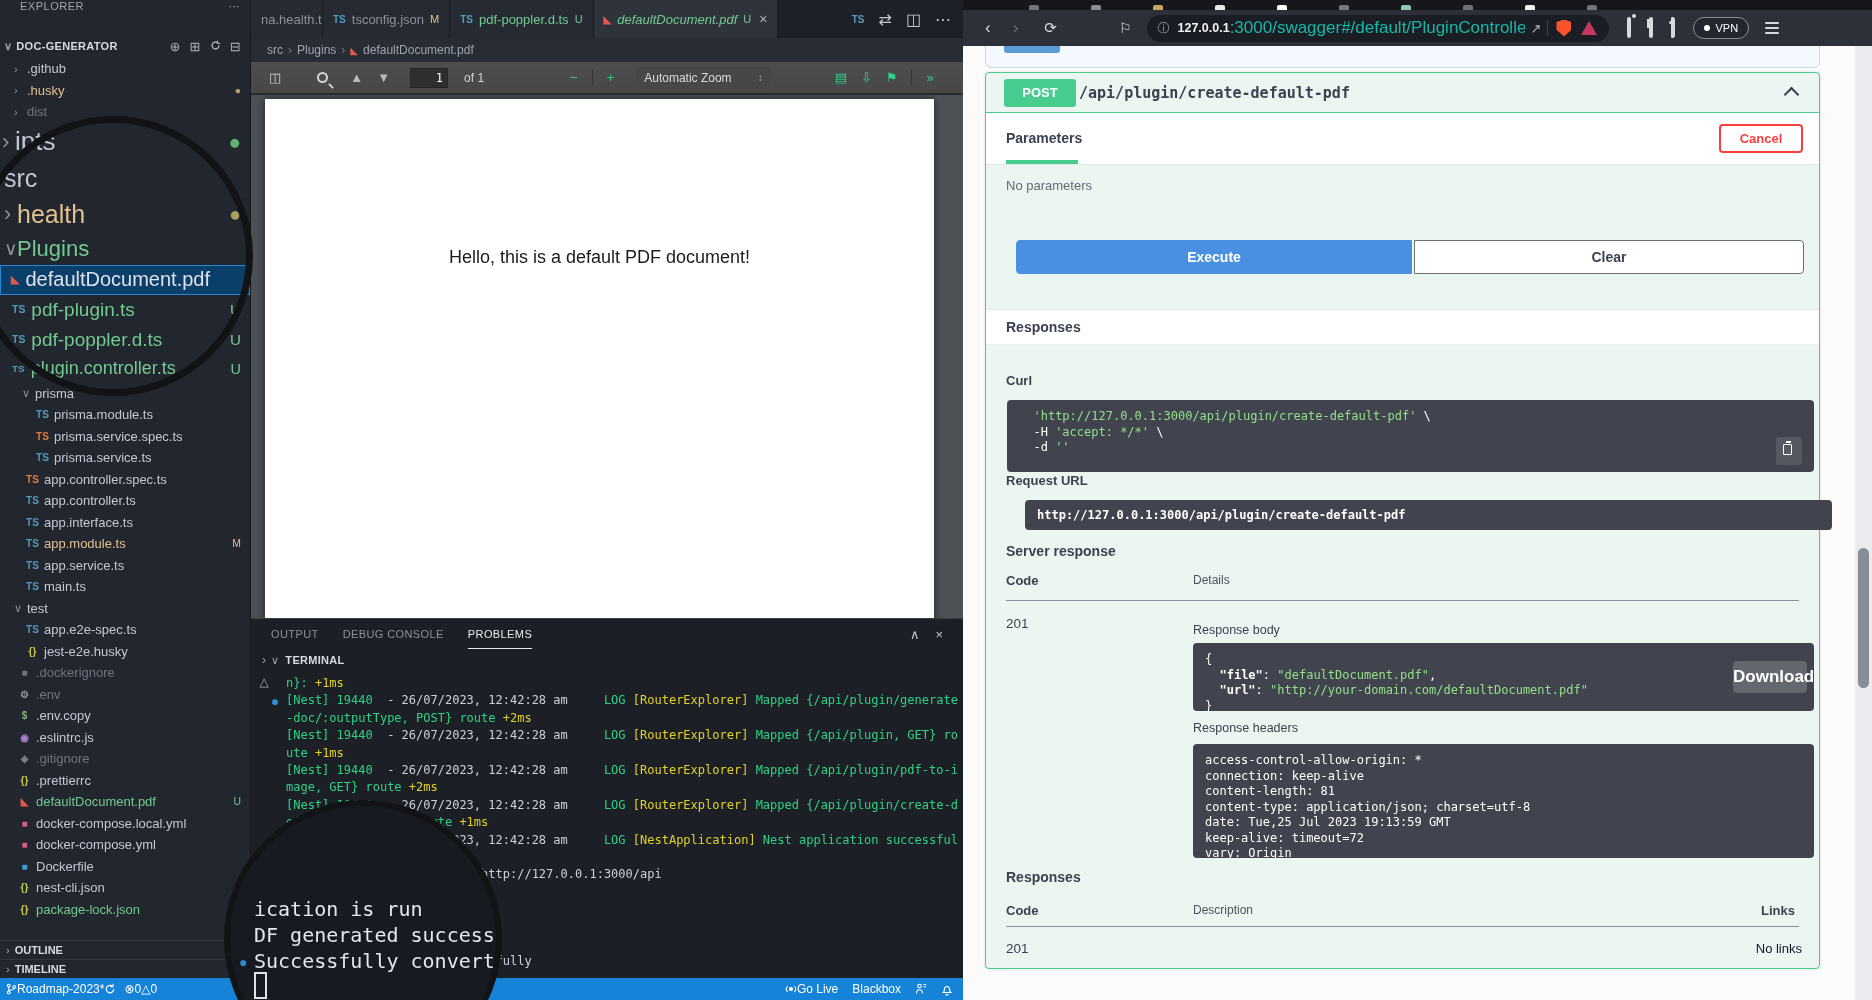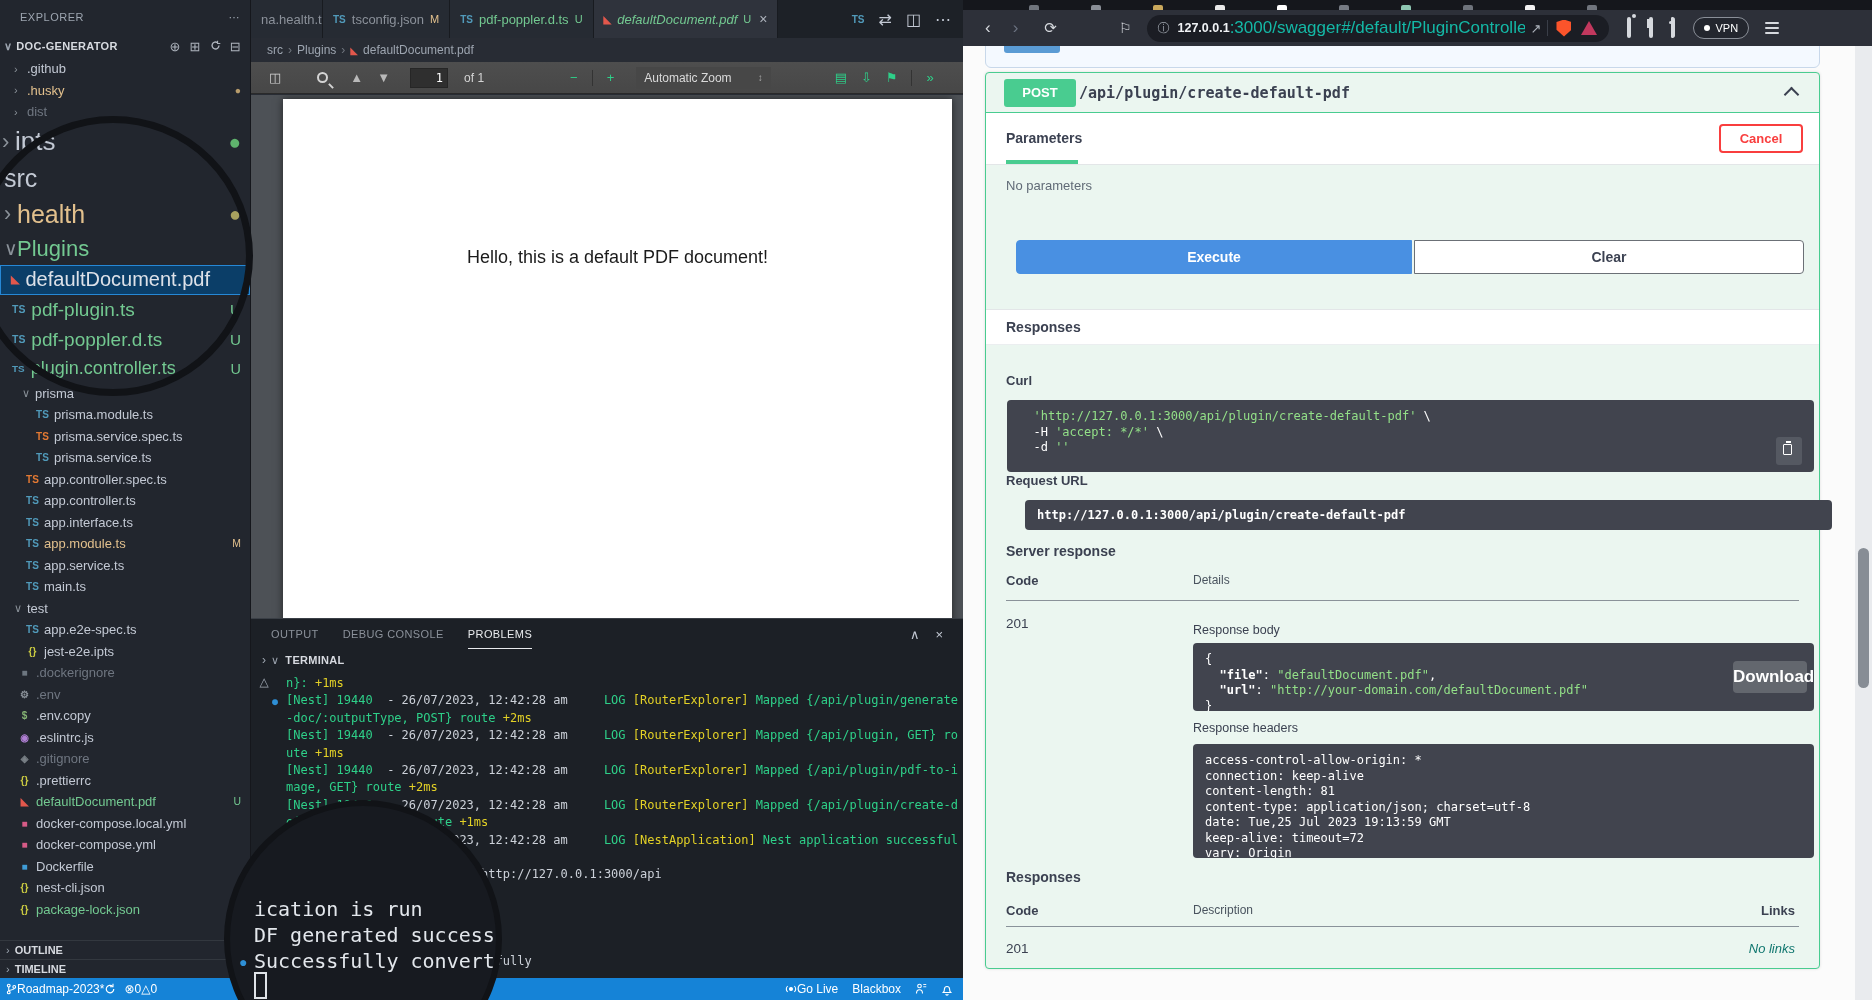--- a/index.html
+++ b/index.html
@@ -4,21 +4,21 @@
 <style>
   * { margin:0; padding:0; box-sizing:border-box; }
   html,body { background:#000; }
   body { font-family:"Liberation Sans", sans-serif; }
   .mono { font-family:"DejaVu Sans Mono", monospace; }
   #screen { position:relative; width:1872px; height:1000px; overflow:hidden; background:#101216; }
 
   
   #vscode { position:absolute; left:0; top:0; width:963px; height:1000px; background:#21252b; }
   #sidebar { position:absolute; left:0; top:0; width:250px; height:978px; background:#22262e; overflow:hidden; }
-  .sb-head { height:34px; display:flex; align-items:center; padding:0 10px 0 20px; color:#9da5b0; font-size:11px; letter-spacing:.5px; }
+  .sb-head { height:34px; display:flex; padding:0 10px 0 20px; color:#9da5b0; font-size:11px; letter-spacing:.5px; }
   .sb-head .sp { flex:1; }
   .sb-sec { height:24px; display:flex; align-items:center; padding-left:4px; color:#d7dae0; font-size:11px; font-weight:bold; letter-spacing:.3px; }
   .sb-sec .sp { flex:1; }
   .sb-sec .hic { color:#aeb4bd; font-weight:normal; font-size:13px; margin-right:9px; cursor:pointer; }
   .tree { }
   .row { display:flex; align-items:center; height:21.5px; font-size:13px; color:#c3c9d4; position:relative; cursor:pointer; }
   .row .ch { width:13px; color:#8a9199; font-size:.85em; flex:none; }
   .row .fi { width:17px; flex:none; font-size:10px; font-weight:bold; text-align:center; margin-right:3px; }
   .row .fn { flex:1; white-space:nowrap; overflow:hidden; }
   .row .bdg { margin:0 9px 0 4px; font-size:.8em; flex:none; }
@@ -80,21 +80,21 @@
   .pt-find::after { content:""; position:absolute; width:6px; height:2px; background:#d4d4d4; transform:rotate(45deg); left:9px; top:11px; }
   .pt-arrows { margin-left:22px; }
   #pageinput { width:38px; height:20px; background:#2f2f2f; border:1px solid #262626; color:#fff; text-align:right; padding-right:4px; font-size:12px; margin-left:20px; }
   .pt-of { margin-left:16px; color:#d4d4d4; }
   .pt-zoomg { margin-left:86px; }
   .pt-div { width:1px; height:16px; background:#333; }
   #zoomsel { height:22px; background:#474747; border:0; color:#dadada; display:flex; align-items:center; gap:26px; padding:0 8px; margin-left:8px; cursor:pointer; }
   .pt-right { margin-left:64px; }
 
   #viewer { position:absolute; left:0; top:95px; right:0; bottom:360px; background:#4d5156; overflow:hidden; }
-  #pdfpage { position:absolute; left:32px; top:4px; width:669px; height:560px; background:#fff; box-shadow:0 0 8px rgba(0,0,0,.55); }
+  #pdfpage { position:absolute; left:14px; top:4px; width:669px; height:560px; background:#fff; box-shadow:0 0 8px rgba(0,0,0,.55); }
   #pdfpage .ptext { margin-top:148px; text-align:center; color:#1b1b1b; font-size:18px; }
 
   
   #panel { position:absolute; left:0; right:0; bottom:0; height:360px; background:#1c2026; border-top:1px solid #3a3f46; }
   #paneltabs { height:30px; display:flex; align-items:center; padding-left:20px; gap:24px; }
   .ptab { font-size:11px; letter-spacing:.4px; color:#8b919a; height:100%; display:flex; align-items:center; cursor:pointer; }
   .ptab.on { color:#e8eaed; border-bottom:1px solid #e8eaed; }
   .panel-acts { margin-left:auto; display:flex; gap:16px; padding-right:20px; color:#c3c9d4; font-size:13px; }
   .panel-acts span{cursor:pointer;}
   #termhead { height:22px; display:flex; align-items:center; padding-left:20px; color:#d7dae0; font-size:11px; font-weight:bold; letter-spacing:.3px; gap:6px; }
@@ -172,21 +172,21 @@
   .codeblock .tline { min-height:15.5px; white-space:pre; }
   .cw { color:#fff; } .cb { color:#fff; font-weight:bold; } .cv { color:#93e088; } .ck { color:#fff; font-weight:bold; }
   .copybtn { position:absolute; width:26px; height:28px; background:#555962; border-radius:3px; cursor:pointer; }
   .copybtn i { position:absolute; left:7px; top:7px; width:9px; height:11px; border:1.5px solid #fff; border-radius:1px; }
   .copybtn i::after { content:""; position:absolute; left:2px; top:-4px; width:5px; height:2px; background:#fff; }
   .dlbtn { position:absolute; width:74px; height:32px; background:#63676e; border-radius:4px; color:#fff; font-size:17px; font-weight:600; cursor:pointer; border:0; }
   .thead { position:absolute; font-size:12px; font-weight:bold; color:#3b4151; }
   .hr { position:absolute; left:20px; right:20px; height:1px; background:#8a9299; }
   .code201 { position:absolute; font-size:13.5px; color:#3b4151; }
   .sublbl { position:absolute; font-size:12.5px; color:#3b4151; }
-  .nolinks { position:absolute; right:24px; font-size:13px; font-style:italic; color:#0f766e; }
+  .nolinks { position:absolute; right:17px; font-size:13px; color:#0f172a; }
 </style>
 </head>
 <body>
 
 <div id="screen">
 
   <div id="vscode">
 
     <aside id="sidebar">
       <div class="sb-head">
@@ -364,21 +364,21 @@
           <div class="row f-n p24">
 
             <span class="fi i-ts">TS</span>
             <span class="fn">app.e2e-spec.ts</span>
 
           </div>
 
           <div class="row f-n p24">
 
             <span class="fi i-js">{}</span>
-            <span class="fn">jest-e2e.ipts</span>
+            <span class="fn">jest-e2e.husky</span>
 
           </div>
 
           <div class="row f-d p16">
 
             <span class="fi i-dkg">■</span>
             <span class="fn">.dockerignore</span>
 
           </div>
 

